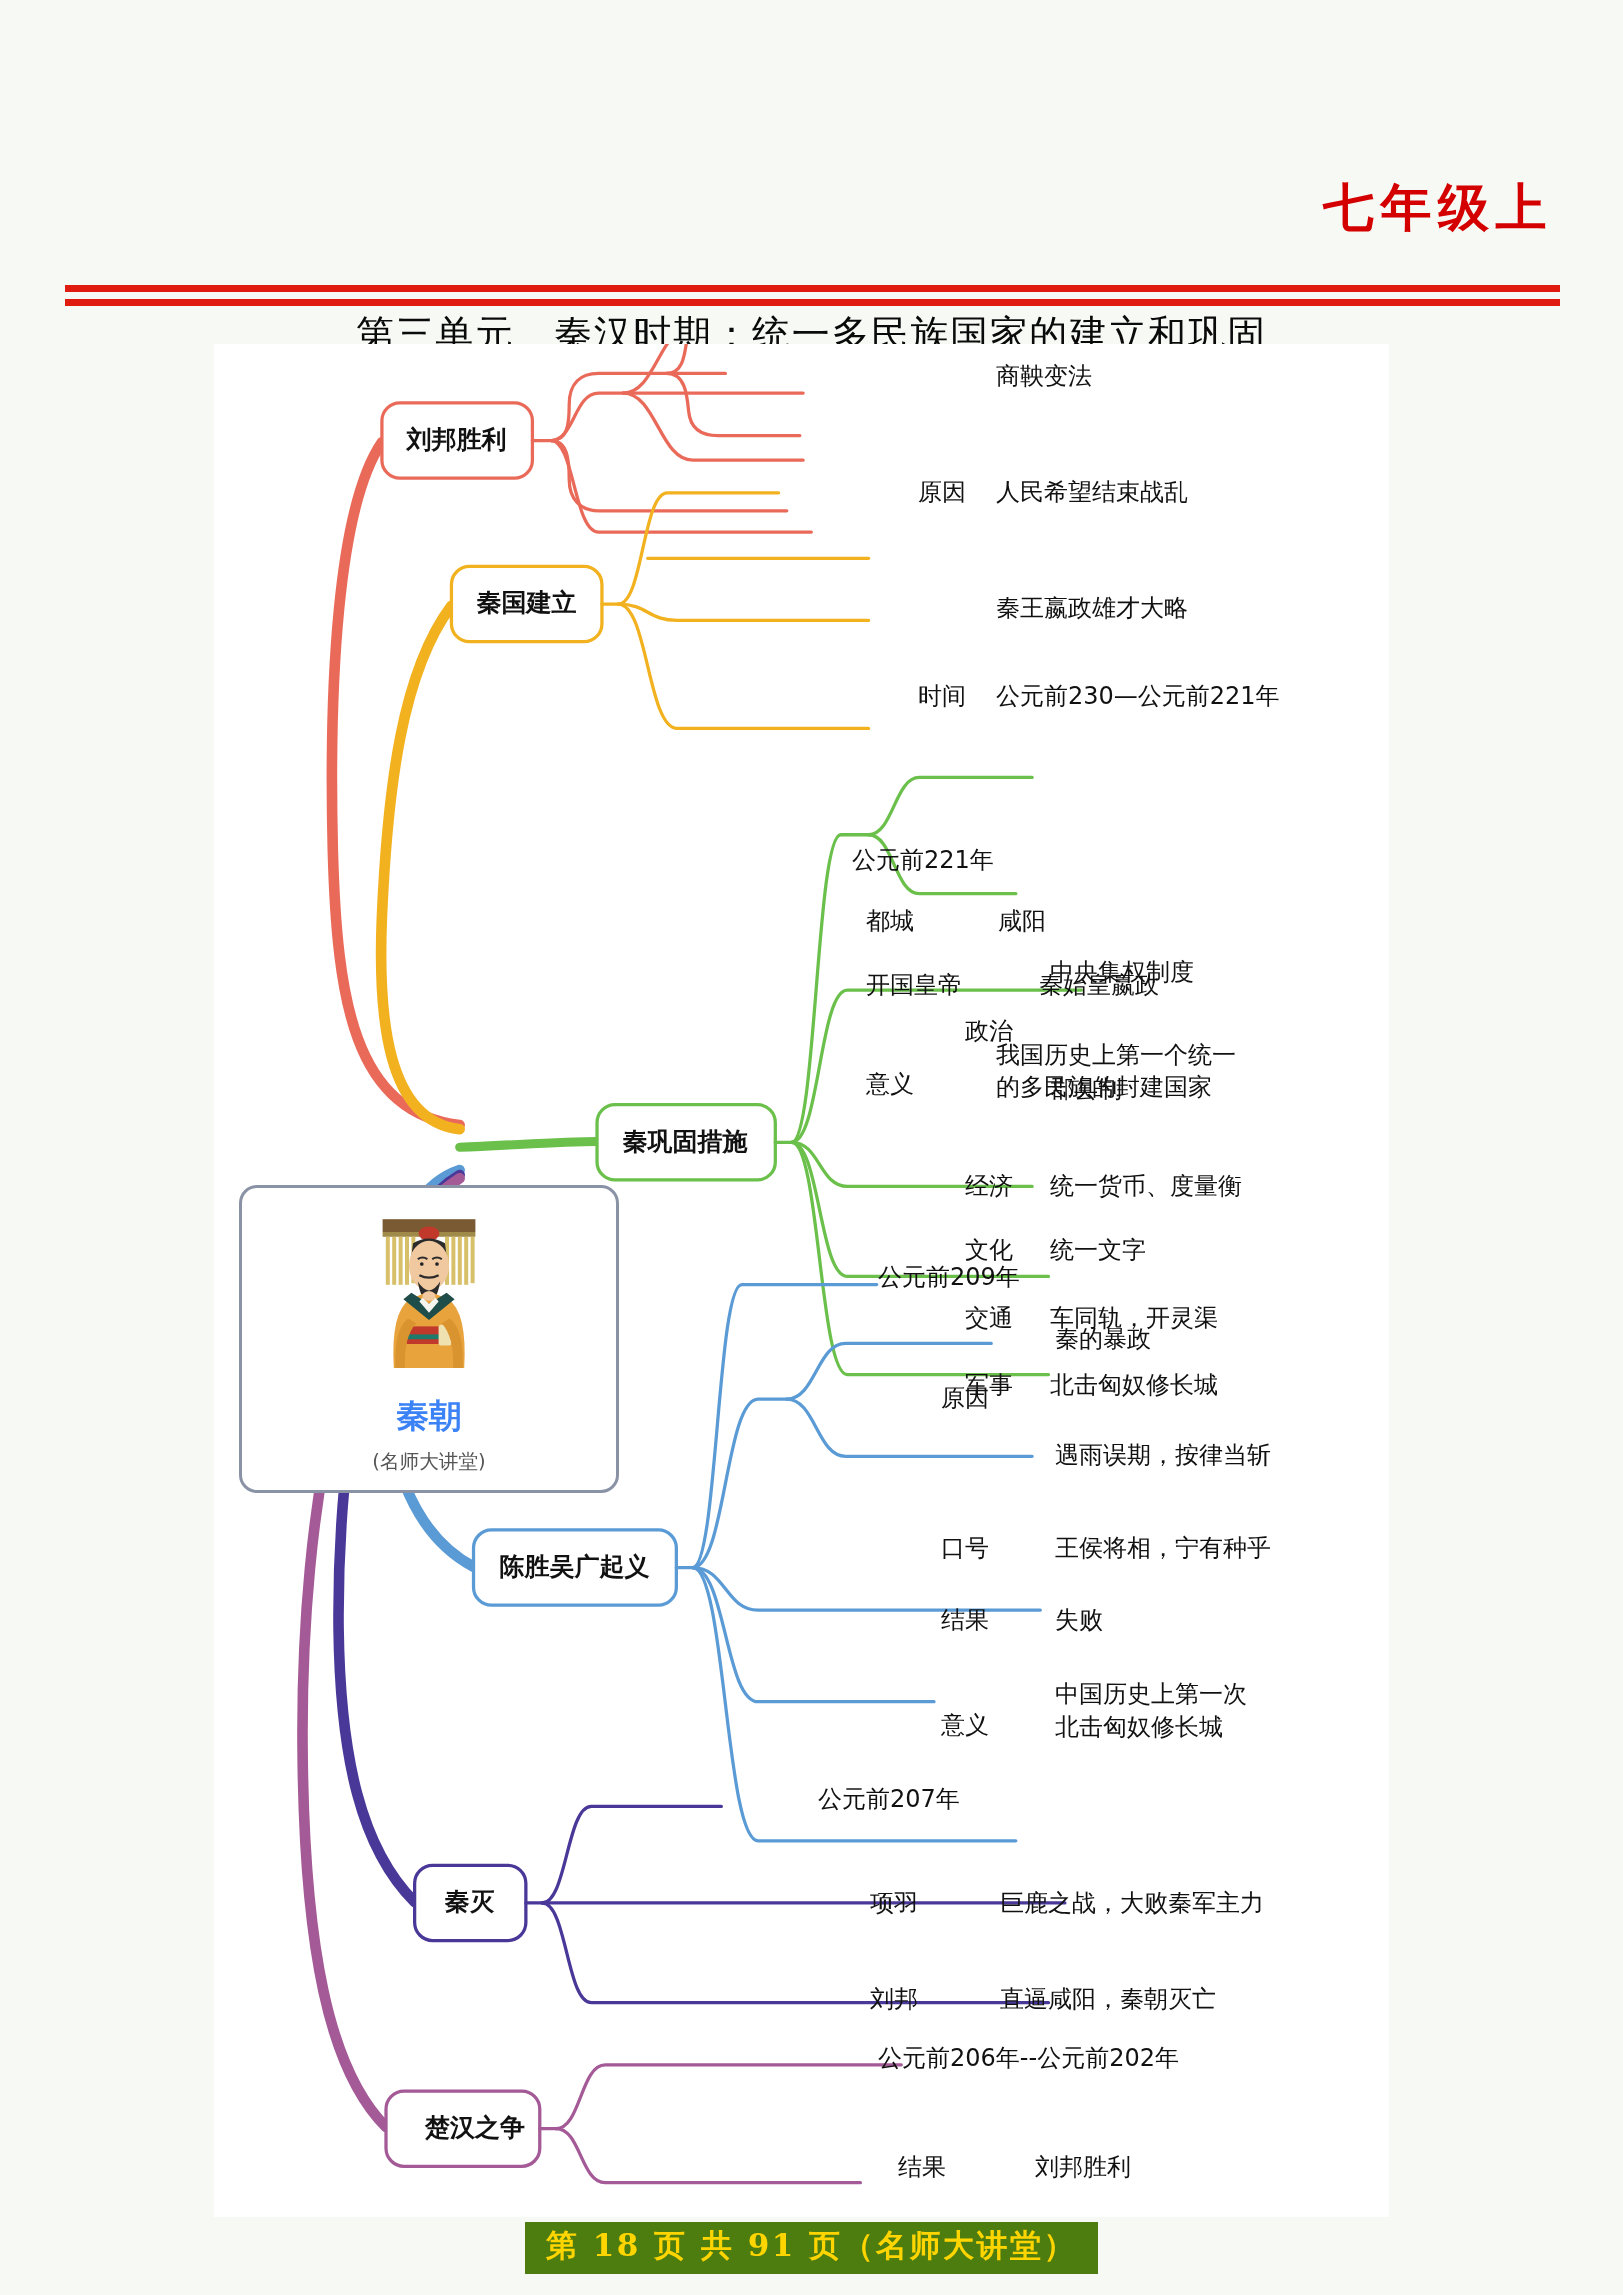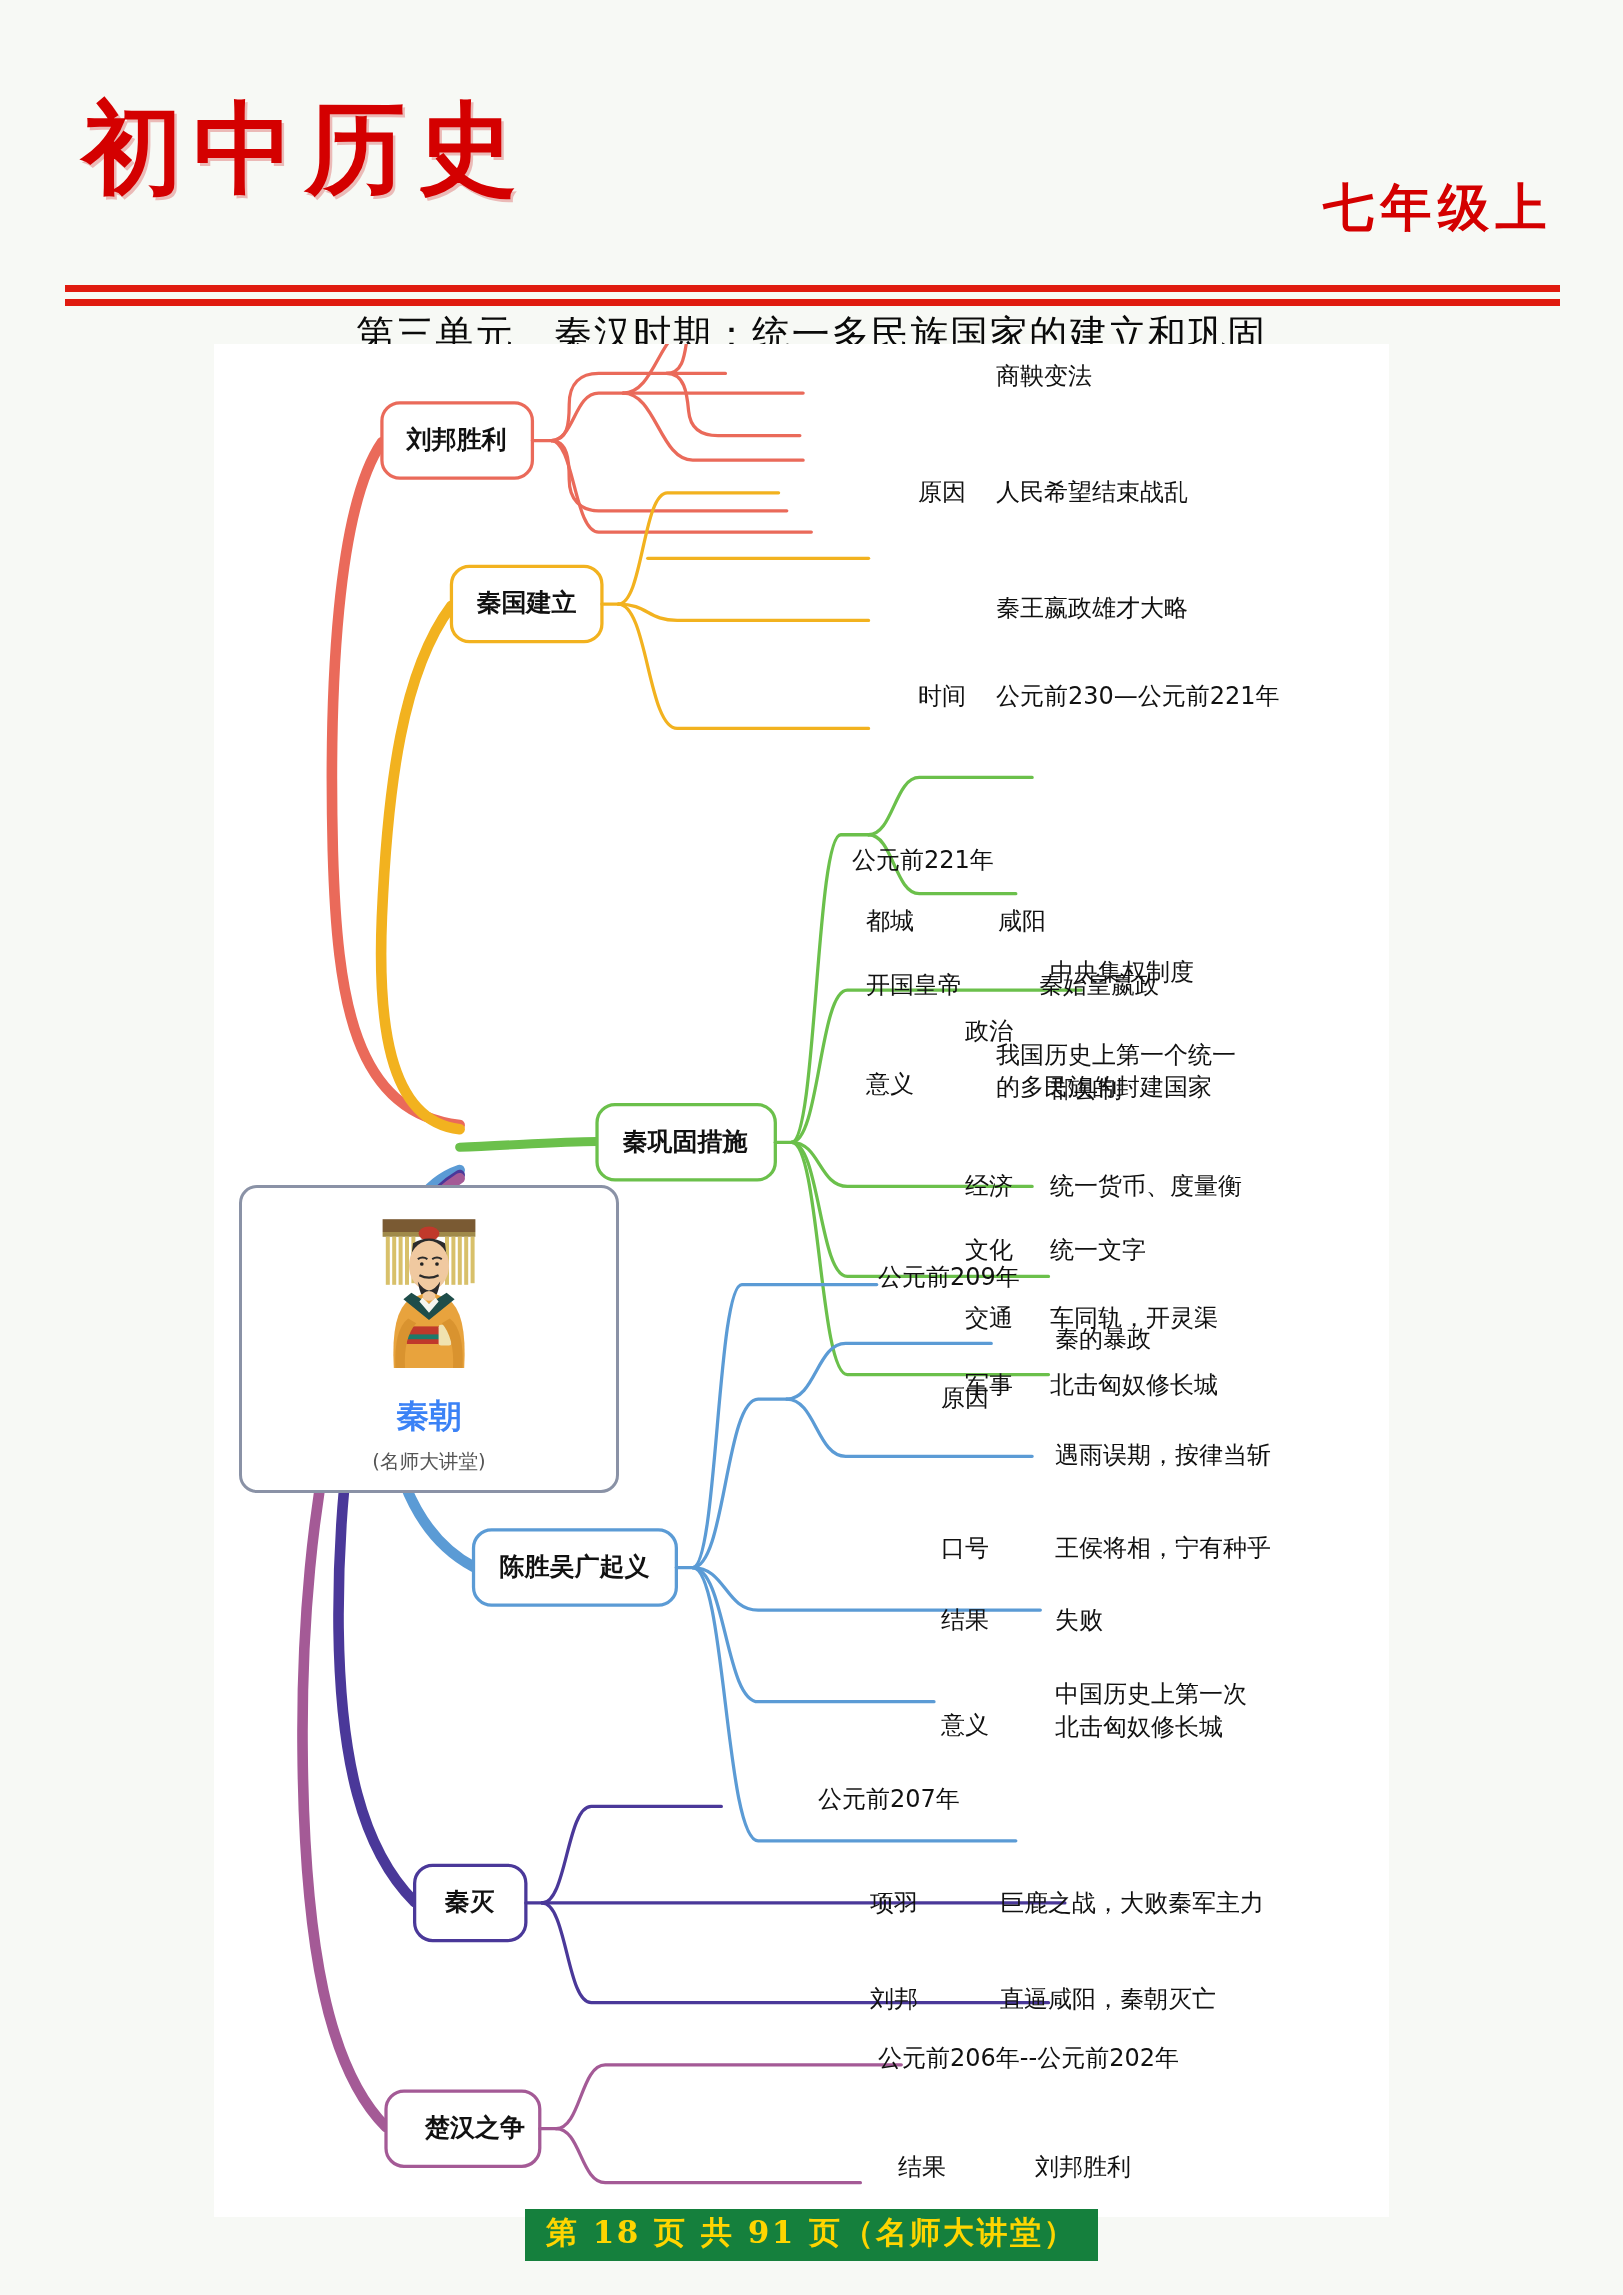--- a/index.html
+++ b/index.html
@@ -82,32 +82,32 @@
   .center-sub{
     margin-top:9.8px;font-size:19.6px;color:#555;
     font-family:"DejaVu Sans","Liberation Sans",sans-serif;
   }
 
   
   .footer{
     position:absolute;left:0;right:0;top:2209px;text-align:center;
   }
   .footer-inner{
-    display:inline-block;background:#15803d;color:#ffd500;
+    display:inline-block;background:#4d7c0f;color:#ffd500;
     font-size:31px;font-weight:bold;padding:3.3px 21px 6.5px;
     font-family:"DejaVu Serif","Liberation Serif",serif;
     letter-spacing:2.5px;
+    margin-top:13px;
   }
 </style>
 </head>
 <body>
 
 <div id="page">
 
-  <div class="hdr-title">初中历史</div>
   <div class="hdr-grade">七年级上</div>
   <div class="rule r1"></div>
   <div class="rule r2"></div>
   <div class="unit-title">第三单元　秦汉时期：统一多民族国家的建立和巩固</div>
 
   <div class="canvas"></div>
 
   <svg id="map" viewBox="0 0 1436 2290">
     <g fill="none" stroke-linecap="round" stroke-linejoin="round">
 

